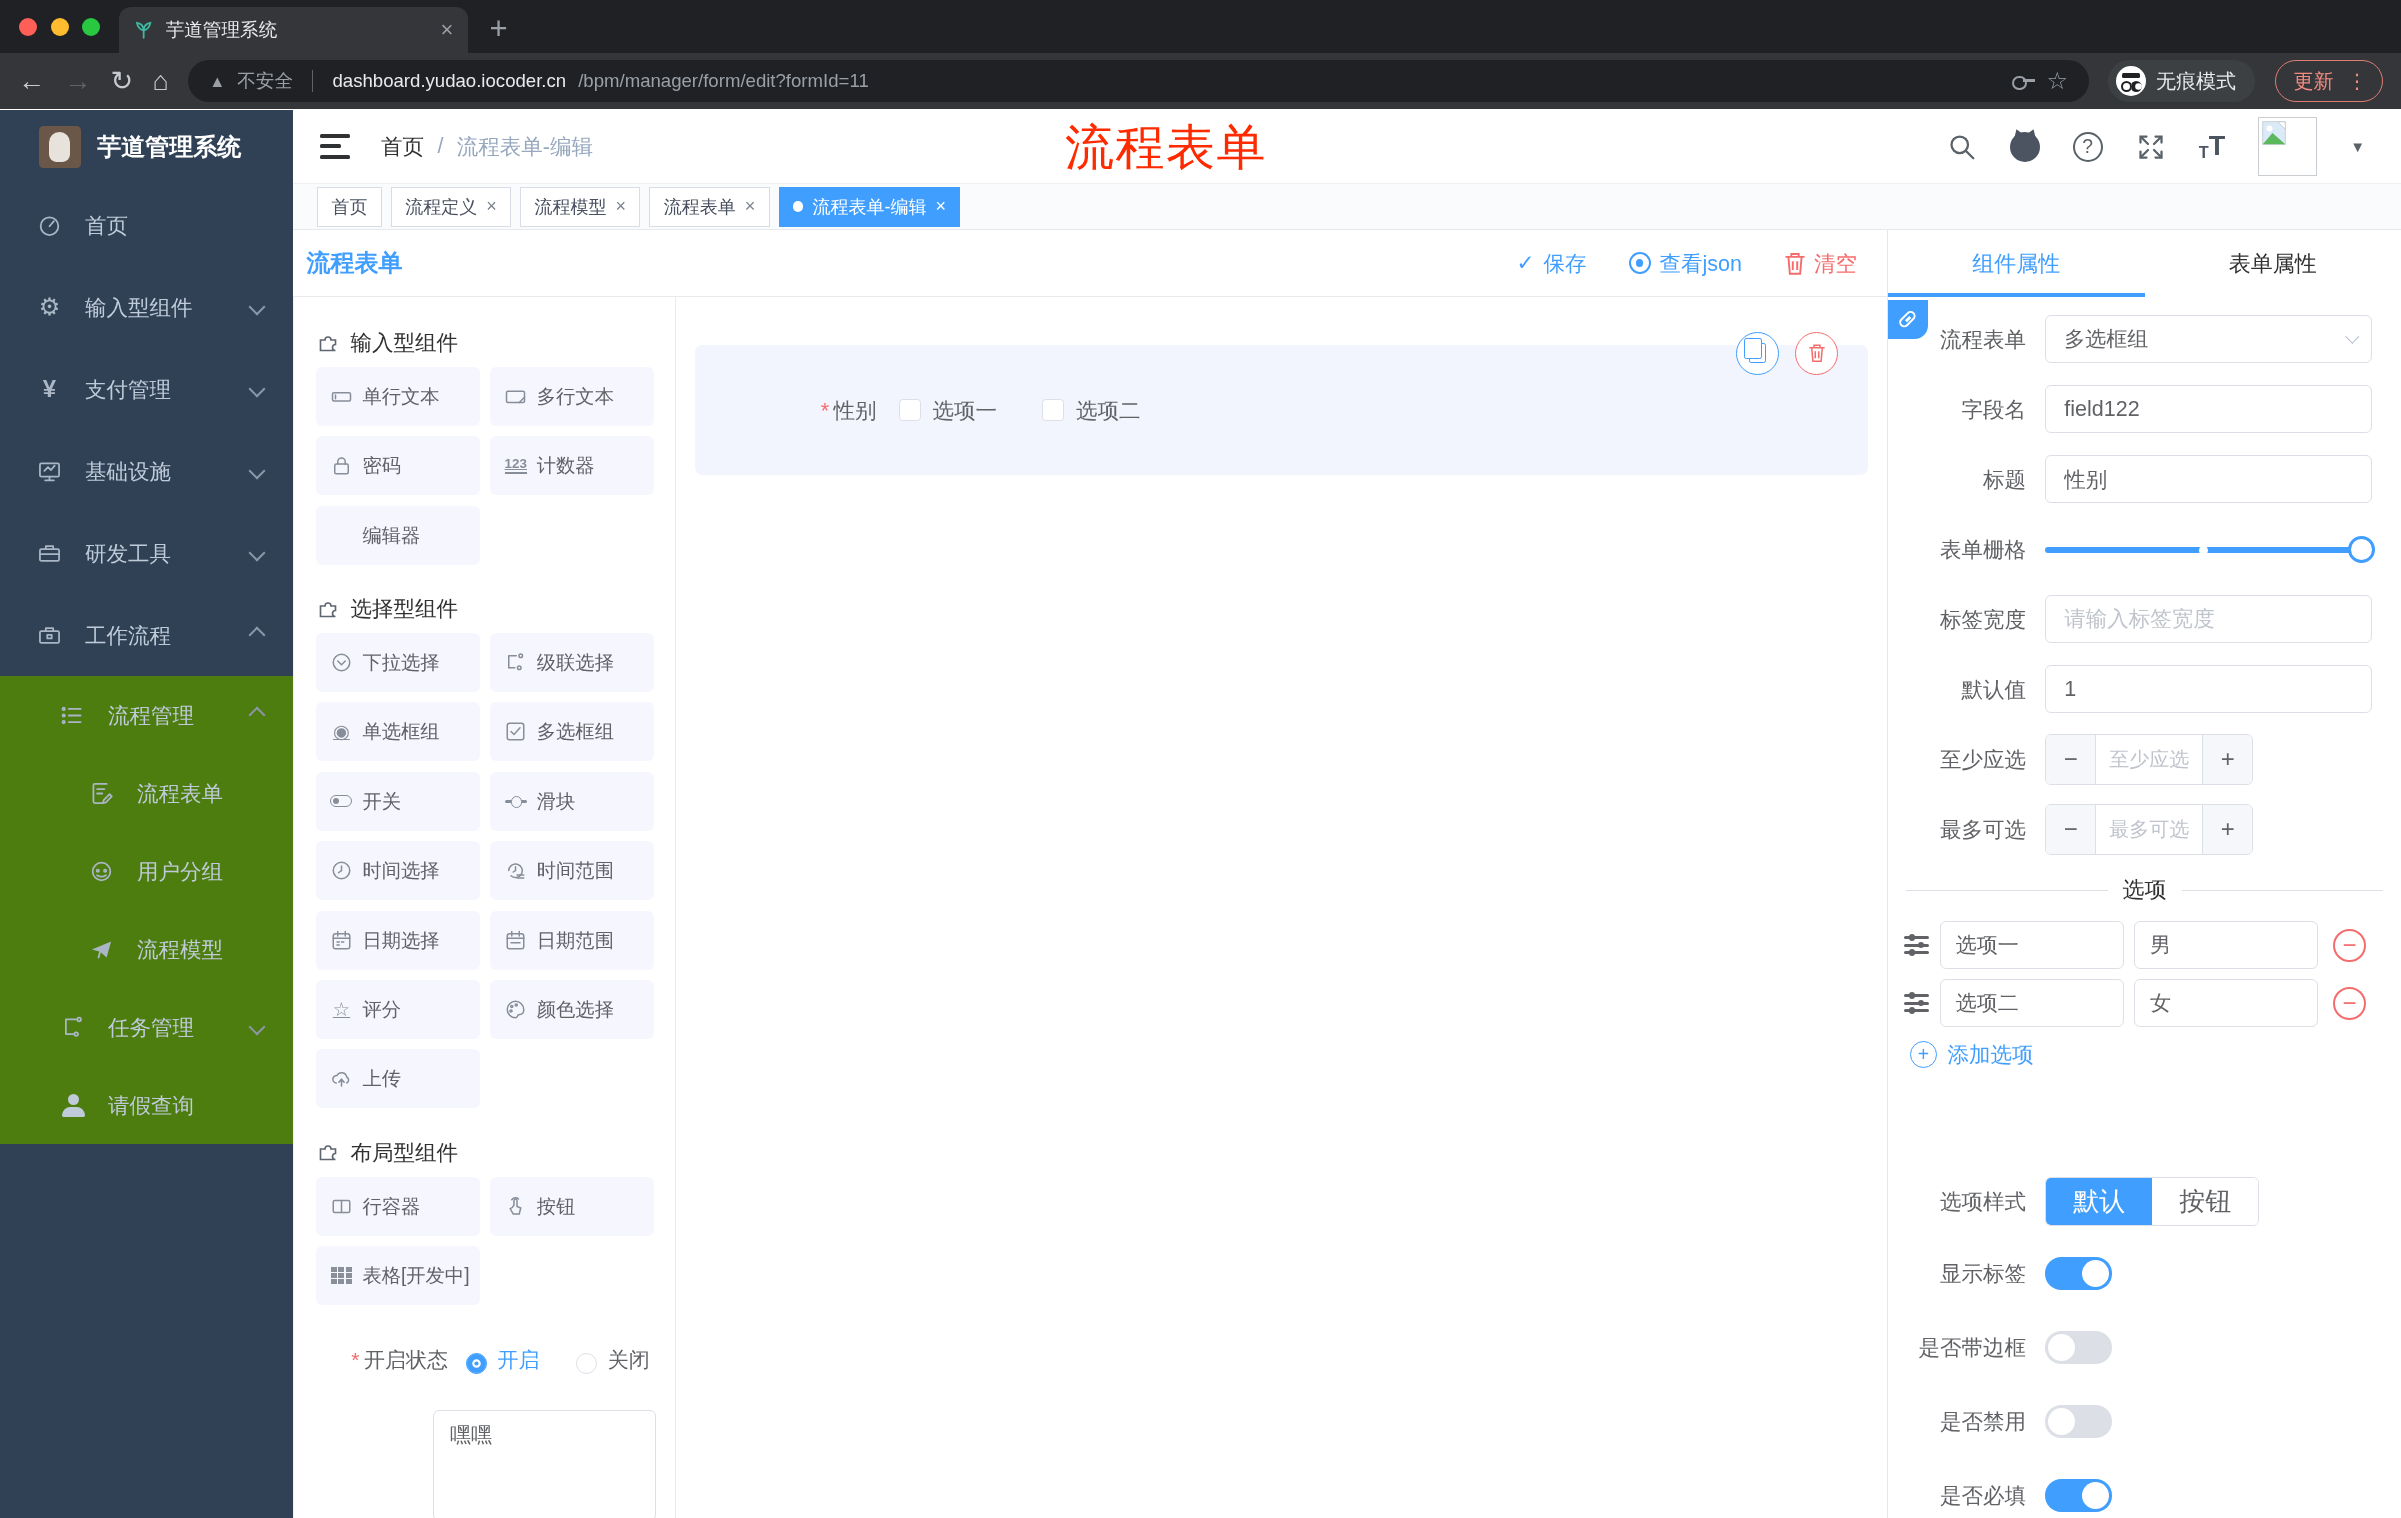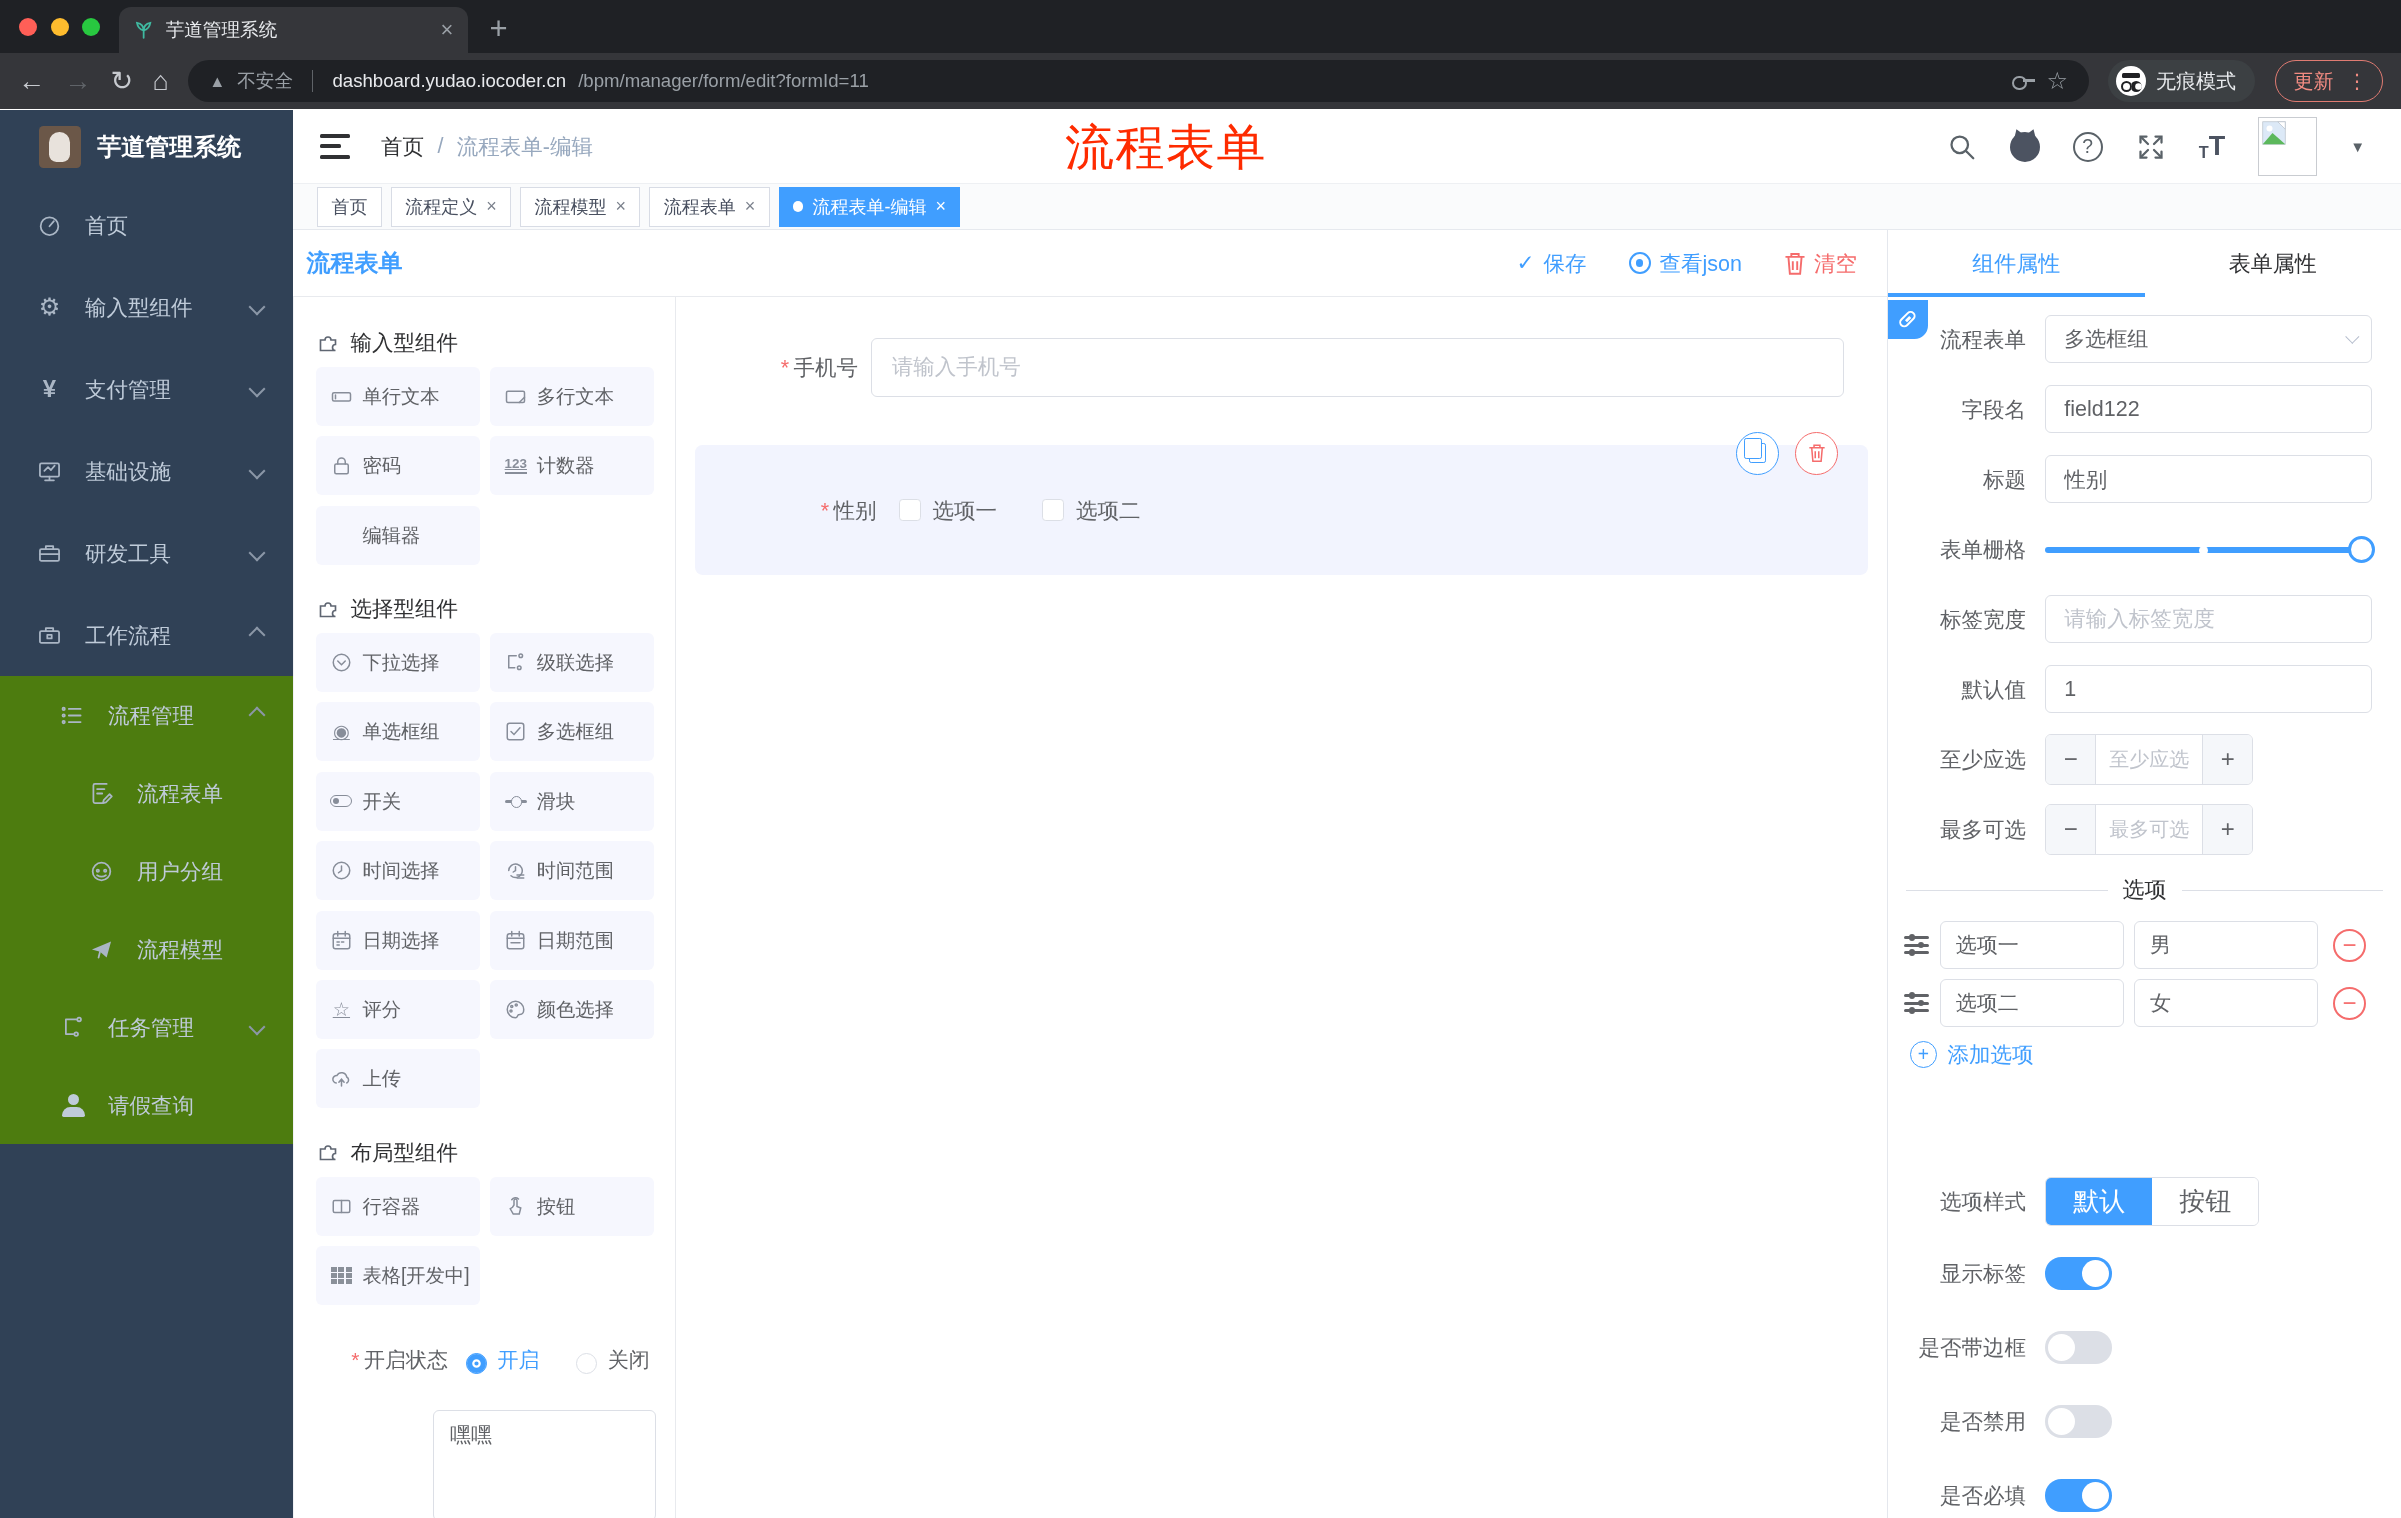--- a/index.html
+++ b/index.html
@@ -690,24 +690,20 @@
         </div>
       </div>
       <div class="mrow">
         <div class="mlabel"></div>
         <div class="mctrl"><textarea class="tarea" style="">嘿嘿</textarea></div>
       </div>
     </div>
   </div>
 
   <div class="canvas">
-    <div class="cv-row">
-      <div class="cv-label"><span class="req">*</span><span>手机号</span></div>
-      <input class="cv-input" placeholder="请输入手机号" style="">
-    </div>
     <div class="sel-box">
       <div class="act-circles">
         <span class="acirc copy">
             <span class="copyic"></span>
           </span>
         <span class="acirc del">
           <svg class="trash" style="width:18px;height:20px" viewBox="0 0 30 34">
               <path d="M2 8 h26 M10 8 V4 h10 v4 M6 8 l2 23 h14 l2-23"></path>
               <path d="M12 14 v12 M18 14 v12"></path>
             </svg>

